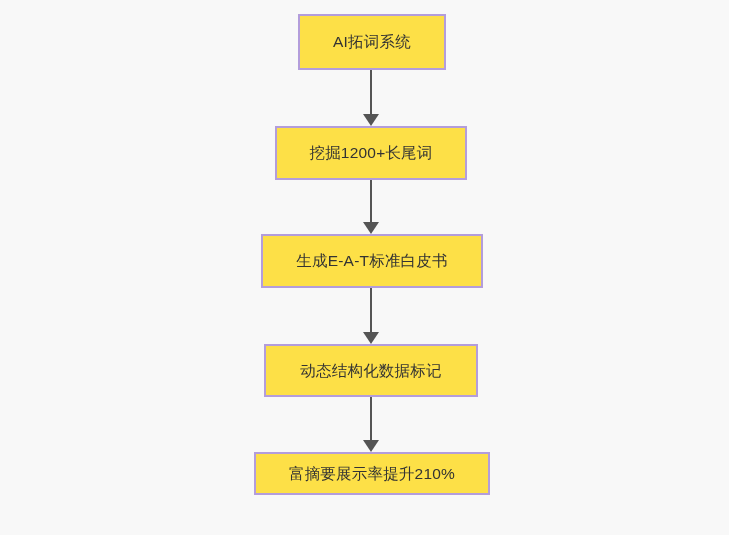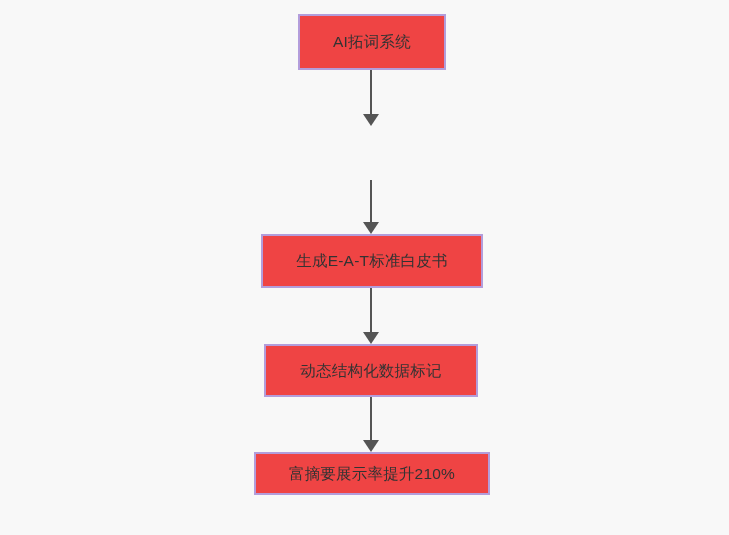--- a/index.html
+++ b/index.html
@@ -14,21 +14,21 @@
     overflow: hidden;
   }
   #flowchart-canvas {
     position: relative;
     width: 729px;
     height: 535px;
   }
   .node {
     position: absolute;
     box-sizing: border-box;
-    background: #ef4444;
+    background: #fde047;
     border: 2px solid #b39ddb;
     display: flex;
     align-items: center;
     justify-content: center;
     color: #333333;
     font-size: 15.5px;
     line-height: 1;
     letter-spacing: 0.2px;
     white-space: nowrap;
   }
@@ -81,20 +81,23 @@
 
     <g>
       <line x1="371" y1="397" x2="371" y2="442" stroke="#555555" stroke-width="2" marker-end="url(#arrowhead)"></line>
     </g>
   </svg>
 
   <div class="node node-1">
     <span class="node-label">AI拓词系统</span>
   </div>
 
+  <div class="node node-2">
+    <span class="node-label">挖掘1200+长尾词</span>
+  </div>
 
   <div class="node node-4">
     <span class="node-label">动态结构化数据标记</span>
   </div>
 
   <div class="node node-3">
     <span class="node-label">生成E-A-T标准白皮书</span>
   </div>
 
   <div class="node node-5">

